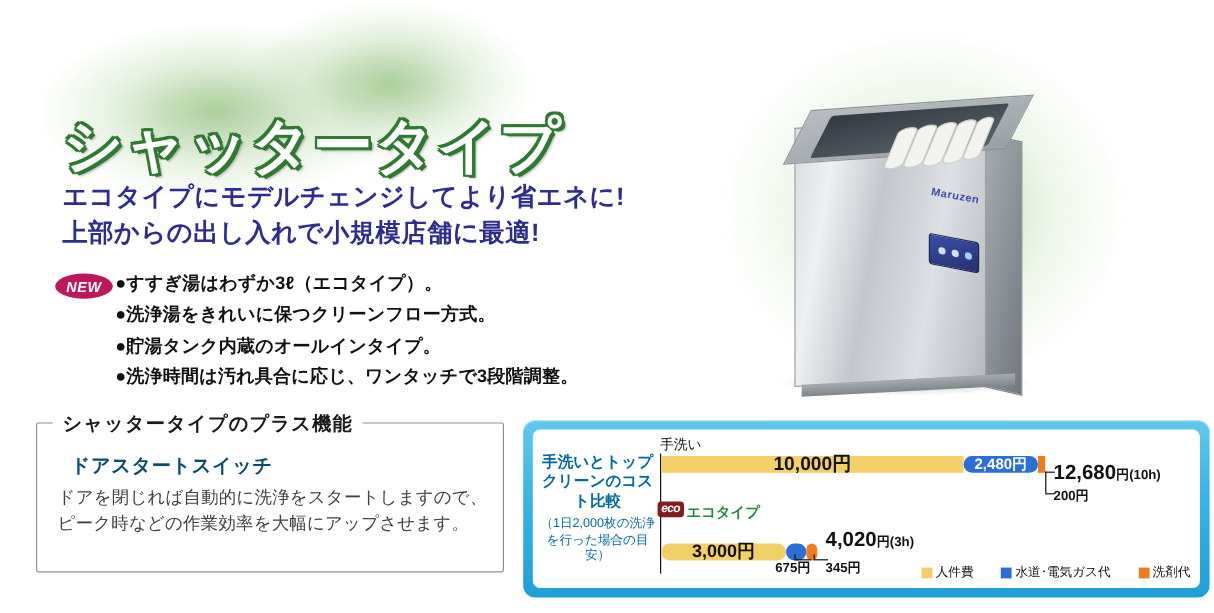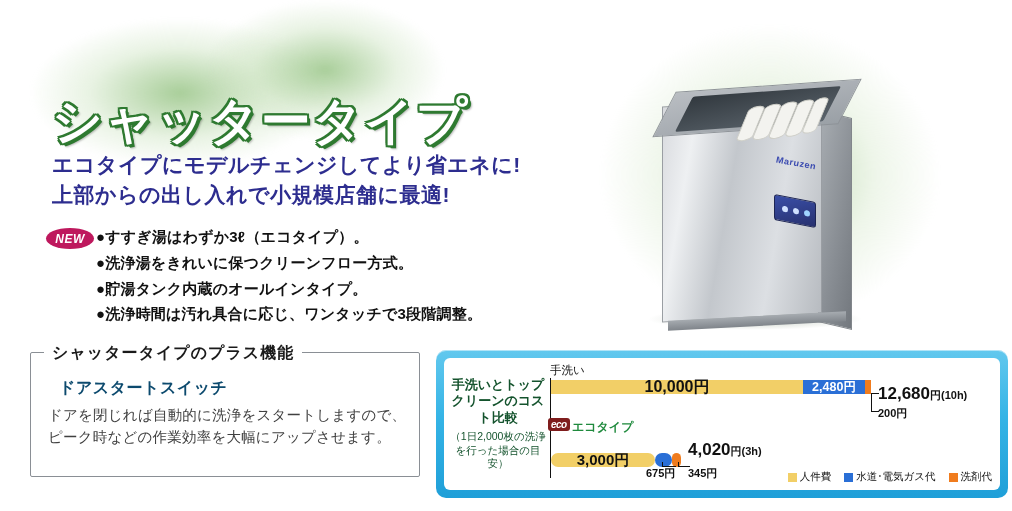--- a/index.html
+++ b/index.html
@@ -158,21 +158,21 @@
     border-radius:10px; z-index:3;
     box-shadow:inset 0 1px 0 rgba(255,255,255,0.5);
   }
   .chart-inner {
     position:absolute; left:8px; top:8px; width:556px; height:132px;
     background:#ffffff; border-radius:6px;
   }
   .chart-label-box {
     position:absolute; left:4px; top:4px; width:100px; height:124px;
     display:flex; flex-direction:column; align-items:center; justify-content:center;
-    text-align:center; color:#14532d;
+    text-align:center; color:#0369a1;
   }
   .clb-1 { font-size:13px; font-weight:bold; line-height:1.25; }
   .clb-2 { font-size:10.5px; line-height:1.3; margin-top:4px; }
 
   .plot { position:absolute; left:104px; top:4px; width:448px; height:124px; }
 
   .row-title {
     position:absolute; font-size:11.5px; color:#111;
   }
   .rt-1 { left:2px; top:1px; }
@@ -193,21 +193,21 @@
     font-weight:bold; color:#111; white-space:nowrap;
   }
   .c-labor { background:#f2cf67; }
   .c-util  { background:#2a6fd6; }
   .c-det   { background:#f07c1e; }
 
   
   .r1 { top:18px; }
   .b1a { left:3px;   width:252px; }
   .b1a span { left:50%; transform:translate(-50%,-50%); font-size:16px; }
-  .b1b { left:255px; width:62px; }
+  .b1b { left:255px; width:62px;border-radius:12px; }
   .b1b span { left:50%; transform:translate(-50%,-50%); font-size:12.5px; color:#fff; }
   .b1c { left:317px; width:6px; }
 
   
   .r2 { top:91px;border-radius:11px; }
   .b2a { left:3px;   width:104px; }
   .b2a span { left:50%; transform:translate(-50%,-50%); font-size:15px; }
   .b2b { left:107px; width:17px; }
   .b2c { left:124px; width:9px; }
 
@@ -223,21 +223,21 @@
 
   .callout {
     position:absolute; font-size:11px; font-weight:bold; color:#111; white-space:nowrap;
   }
   .co-200 { left:330px; top:44px; }
   .co-675 { left:98px;  top:104px; }
   .co-345 { left:140px; top:104px; }
 
   .legend {
     position:absolute; right:4px; bottom:2px;
-    display:flex; gap:13px; align-items:center;
+    display:flex; gap:23px; align-items:center;
     font-size:10.5px; color:#111;
   }
   .legend .li { display:flex; align-items:center; gap:3px; white-space:nowrap; }
   .legend .sw { width:9px; height:9px; display:inline-block; }
 </style>
 </head>
 <body>
 
 <div class="blob blob-a"></div>
 <div class="blob blob-b"></div>

